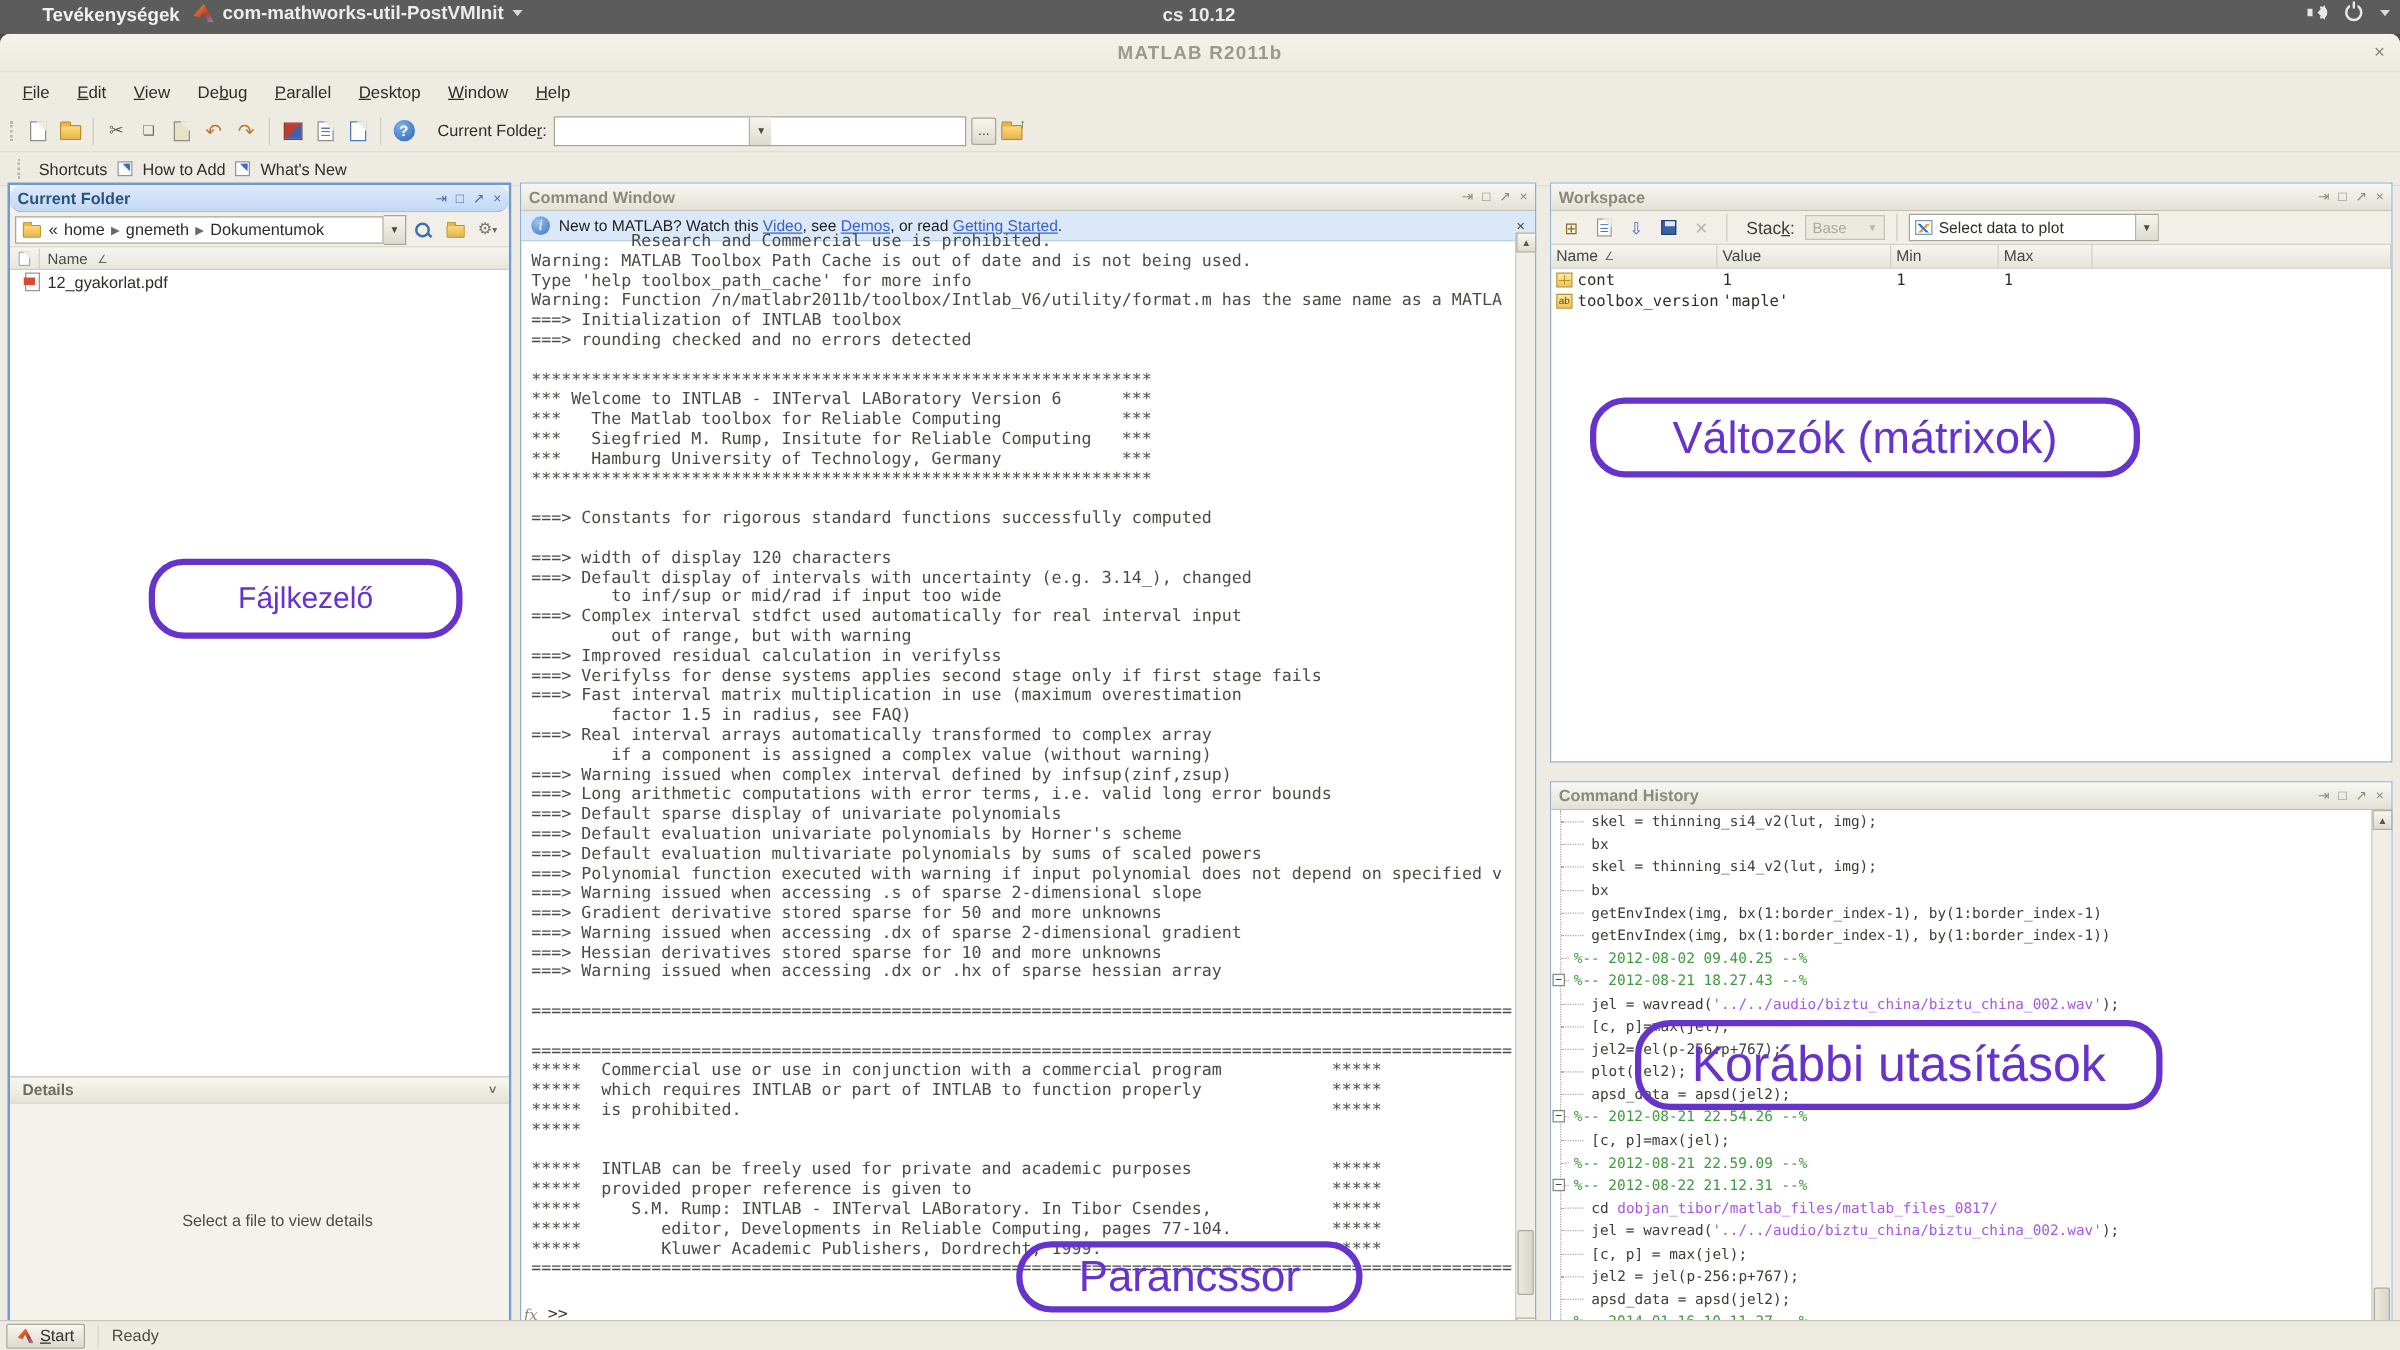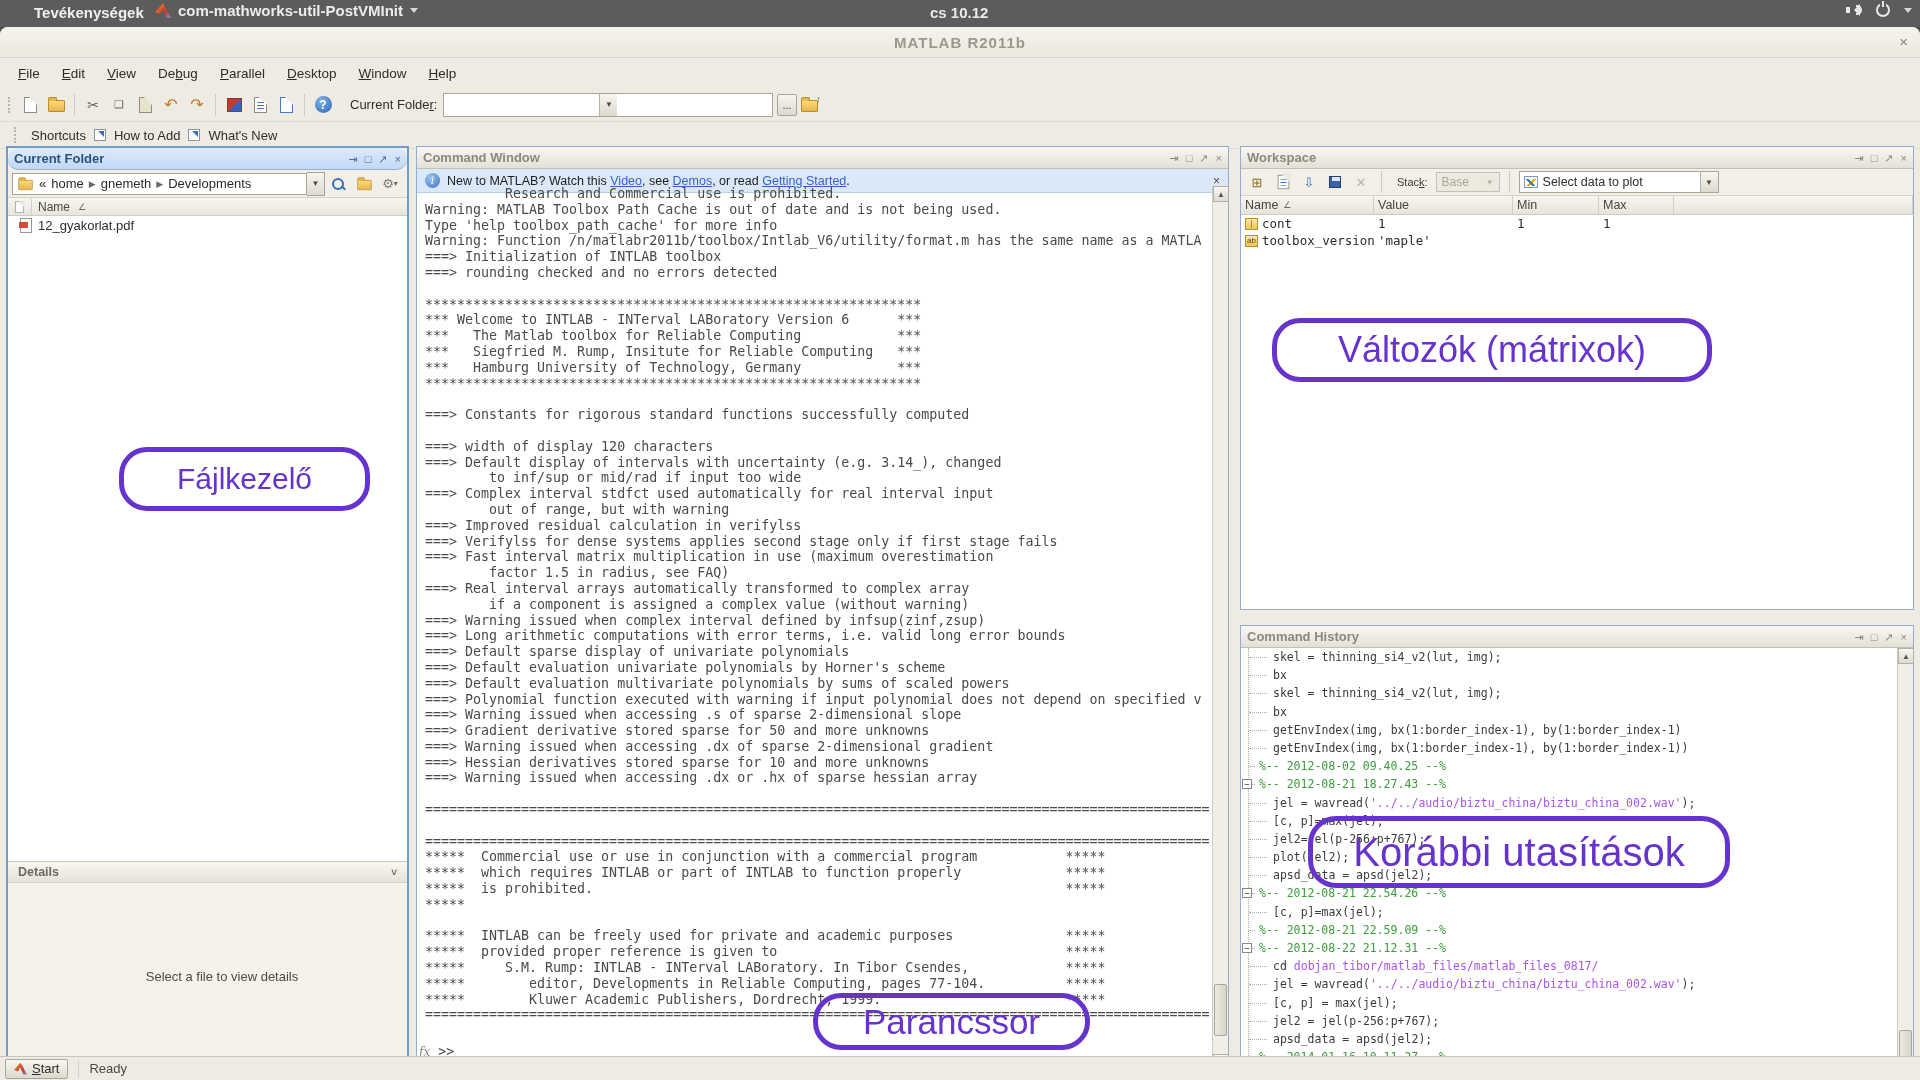--- a/index.html
+++ b/index.html
@@ -88,21 +88,21 @@
   .sb-v { width:16px; border-left:1px solid #cfccc1; }
   .sb-h { height:15px; border-top:1px solid #cfccc1; }
   .sb .arrow { position:absolute; width:16px; height:16px; background:linear-gradient(#f8f6f0,#dedbd0); border:1px solid #b2afa4; color:#5a584e; font-size:8px; display:flex; align-items:center; justify-content:center; }
   .sb .thumb { position:absolute; background:linear-gradient(90deg,#ece9e0,#d8d5ca); border:1px solid #a9a69b; border-radius:2px; }
   .sb-h .thumb { top:1px; height:12px; background:linear-gradient(#ece9e0,#d8d5ca); }
 
   
   #ws { left:1240px; top:119px; width:674px; height:464px; }
   .ws-toolbar { position:absolute; left:0; top:22px; width:100%; height:27px; background:#f1efe7; border-bottom:1px solid #d5d2c7; display:flex; align-items:center; gap:4px; padding:0 5px; }
   .wbtn { width:22px; height:20px; display:flex; align-items:center; justify-content:center; font-size:13px; color:#8a6d1e; }
-  .stack-lbl { font-size:11px; color:#3c3b35; margin:0 4px 0 6px;text-align:right; }
+  .stack-lbl { font-size:14px; color:#3c3b35; margin:0 4px 0 6px;text-align:right; }
   .dis-combo { width:64px; height:20px; border:1px solid #c4c1b6; background:#eceade; color:#aaa89e; font-size:12px; display:flex; align-items:center; padding:0 5px; }
   .dis-combo .da { margin-left:auto; font-size:8px; color:#b8b5aa; }
   .plot-combo { width:200px; height:22px; background:#fff; border:1px solid #a8a496; display:flex; align-items:center; gap:5px; font-size:12.5px; color:#2e2d28; padding-left:4px; }
   .plot-ic { width:14px; height:12px; background:#fff; border:1px solid #7a98c0; position:relative; flex:none; }
   .plot-ic::after { content:""; position:absolute; left:1px; top:2px; width:10px; height:7px; background:linear-gradient(45deg,transparent 40%,#3a72c4 40% 55%,transparent 55%), linear-gradient(-45deg,transparent 40%,#e8a23c 40% 55%,transparent 55%); }
   .ws-grid { position:absolute; left:0; top:49px; width:100%; }
   .ws-hrow { display:grid; grid-template-columns:133px 139px 86px 75px auto; height:19px; background:linear-gradient(#f6f5f0,#e6e4da); border-bottom:1px solid #cfccc1; font-size:12.5px; color:#46453e; }
   .ws-hrow div { border-right:1px solid #d2cfc4; padding:2px 4px; display:flex; gap:5px; align-items:center; }
   .ws-row { display:grid; grid-template-columns:133px 139px 86px 75px auto; height:17px; font-family:"DejaVu Sans Mono",monospace; font-size:12.5px; color:#2c2b26; }
   .ws-row div { padding:0 4px; display:flex; align-items:center; gap:4px; }
@@ -124,21 +124,21 @@
   .expander { position:absolute; left:1px; top:4px; width:10px; height:10px; background:#fff; border:1px solid #8a887e; font-size:9px; line-height:8px; text-align:center; color:#3c3b36; }
 
   
   .statusbar { position:absolute; left:0; top:1029px; width:100%; height:24px; background:#edebe2; border-top:1px solid #c8c5ba; display:flex; align-items:center; gap:10px; padding-left:5px; }
   .start-btn { height:20px; background:linear-gradient(#f8f6f0,#dcd9ce); border:1px solid #a9a69c; border-radius:2px; display:flex; align-items:center; gap:5px; padding:0 8px; font-size:13px; color:#2e2d28; }
   .start-btn .ml-logo { width:13px; height:12px; }
   .status-text { font-size:13px; color:#4a4942; border-left:1px solid #d5d2c7; padding-left:10px; height:18px; display:flex; align-items:center; }
 
   
   .annot { position:absolute; border:5px solid #6633cc; border-radius:28px; color:#6633cc; display:flex; align-items:center; justify-content:center; font-family:"Liberation Sans",sans-serif; font-weight:500; z-index:40; background:transparent; }
-  #an1 { left:119px; top:447px; width:251px; height:64px; font-size:30px; }
+  #an1 { left:119px; top:447px; width:251px; height:64px; font-size:24px; }
   #an2 { left:1272px; top:318px; width:440px; height:64px; font-size:36px; }
   #an3 { left:813px; top:993px; width:277px; height:57px; font-size:35px; }
   #an4 { left:1308px; top:816px; width:422px; height:72px; font-size:40px; }
 
   .search-ic { position:relative; width:14px; height:14px; }
   .search-ic::before { content:""; position:absolute; left:1px; top:1px; width:8px; height:8px; border:2px solid #3a6fb0; border-radius:50%; }
   .search-ic::after { content:""; position:absolute; left:10px; top:10px; width:5px; height:2px; background:#3a6fb0; transform:rotate(45deg); }
   .gear { font-family:"DejaVu Sans",sans-serif; font-size:13px; color:#7a7870; }
   .scissors { font-family:"DejaVu Sans",sans-serif; font-size:14px; color:#5f5d54; }
   .uarrow { font-family:"DejaVu Sans",sans-serif; }
@@ -244,21 +244,21 @@
         </span>
       </div>
       <div class="crumbbar">
         <span class="crumb-field" id="crumbs">
           <span class="folder-ic" style="transform:scale(.85);"></span>
         <span>«</span>
             <span>home</span>
             <span class="crumb-sep">▶</span>
             <span>gnemeth</span>
             <span class="crumb-sep">▶</span>
-            <span>Developments</span>
+            <span>Dokumentumok</span>
           </span>
         <span class="combo-arrow" style="height:24px;border:1px solid #a8a496;border-left:none;">▼</span>
         <span class="tbtn">
             <span class="search-ic"></span>
           </span>
         <span class="tbtn">
             <span class="folder-ic" style="transform:scale(.85);"></span>
           </span>
         <span class="tbtn">
             <span class="gear">⚙</span>

